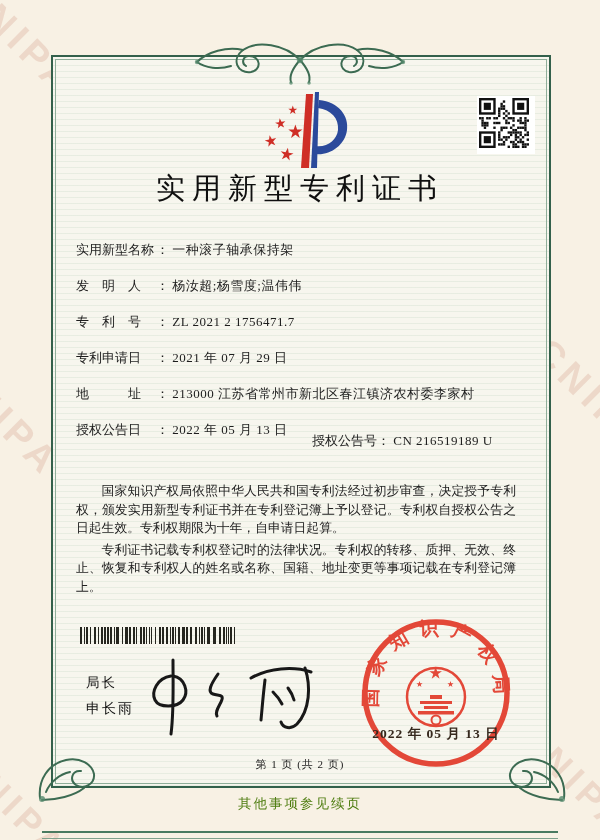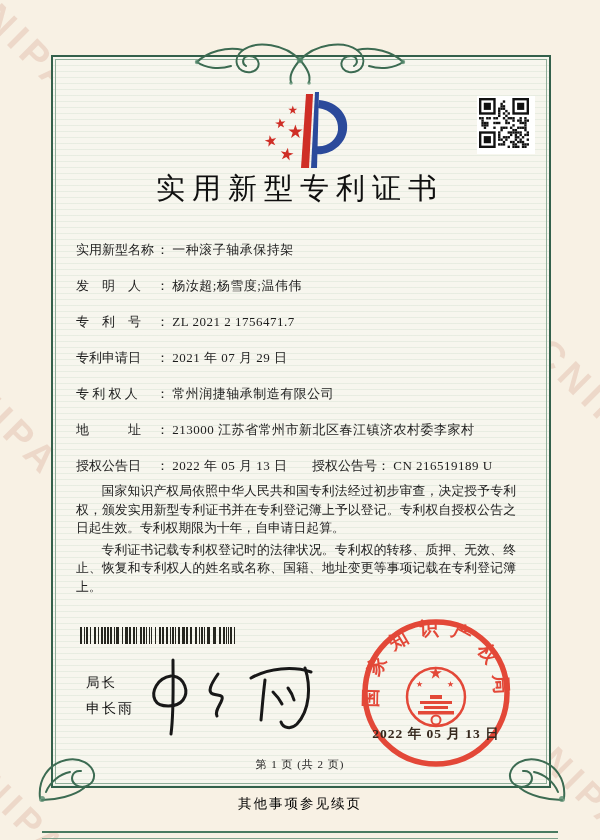--- a/index.html
+++ b/index.html
@@ -30,37 +30,37 @@
   .qr{position:absolute;left:477px;top:96px;width:54px;height:54px;background:#fff;padding:2px;}
   .title{
     position:absolute;left:0;top:169px;width:100%;text-align:center;
     font-size:29px;font-weight:400;letter-spacing:7px;color:#0f0f0f;
   }
   .fields{position:absolute;left:76px;top:241px;width:452px;font-size:13px;font-family:Liberation Serif, serif;}
   .frow{position:relative;height:36px;}
   .frow-last{position:relative;height:30px;}
   .flabel{display:inline-block;min-width:80px;white-space:pre;}
   .fvalue{letter-spacing:.5px;}
-  .fgroup2{position:absolute;left:236px;top:0;}
+  .fgroup2{position:absolute;left:236px;top:11px;}
   .body-text{
     position:absolute;left:76px;top:482px;width:452px;
     font-size:12.8px;line-height:18.6px;text-align:justify;color:#222;
   }
   .body-text p{margin:0 12px 3px 0;text-indent:2em;}
   .barcode{position:absolute;left:80px;top:627px;}
   .sig-title{position:absolute;left:86px;top:674px;font-family:"Liberation Sans","DejaVu Sans",sans-serif;font-size:13.5px;letter-spacing:2px;color:#111;}
   .sig-name{position:absolute;left:86px;top:700px;font-family:"Liberation Sans","DejaVu Sans",sans-serif;font-size:14px;letter-spacing:2px;color:#111;}
   .signature{position:absolute;left:133px;top:648px;}
   .seal{position:absolute;left:360px;top:617px;opacity:.93;}
   .seal-date{
     position:absolute;left:356px;top:725px;width:160px;text-align:center;
     font-size:13.5px;font-weight:700;letter-spacing:1px;color:#35281d;z-index:3;
   }
   .page-num{position:absolute;left:0;top:757px;width:100%;text-align:center;font-size:11px;letter-spacing:1px;}
-  .continuation{position:absolute;left:0;top:795px;width:100%;text-align:center;font-size:13.5px;letter-spacing:2px;color:#000000;}
+  .continuation{position:absolute;left:0;top:795px;width:100%;text-align:center;font-size:13.5px;letter-spacing:2px;color:#4d7c0f;}
   .next-page-edge{position:absolute;left:42px;right:42px;top:831px;height:5px;border-top:2px solid #4a7a60;border-bottom:1px solid #7fa18c;}
 </style>
 </head>
 <body>
 
 <div class="page">
 
   <div class="wm" style="left:-18px;top:-28px;font-size:38px;">CNIPA</div>
   <div class="wm" style="left:388px;top:212px;font-size:46px;color:rgba(224,186,168,.30);">CNIPA</div>
   <div class="wm" style="left:-34px;top:352px;font-size:38px;">CNIPA</div>
@@ -257,24 +257,20 @@
     </div>
     <div class="frow">
       <span class="flabel">专　利　号</span><span>：</span>
       <span class="fvalue">ZL 2021 2 1756471.7</span>
     </div>
     <div class="frow">
       <span class="flabel">专利申请日</span><span>：</span>
       <span class="fvalue">2021 年 07 月 29 日</span>
     </div>
     <div class="frow">
-      <span class="flabel">专 利 权 人</span><span>：</span>
-      <span class="fvalue">常州润捷轴承制造有限公司</span>
-    </div>
-    <div class="frow">
       <span class="flabel">地　　　址</span><span>：</span>
       <span class="fvalue">213000 江苏省常州市新北区春江镇济农村委李家村</span>
     </div>
     <div class="frow-last">
       <span>
         <span class="flabel">授权公告日</span><span>：</span>
         <span class="fvalue">2022 年 05 月 13 日</span>
       </span>
       <span class="fgroup2">
         <span class="flabel" style="min-width:0;">授权公告号</span><span>：</span>

